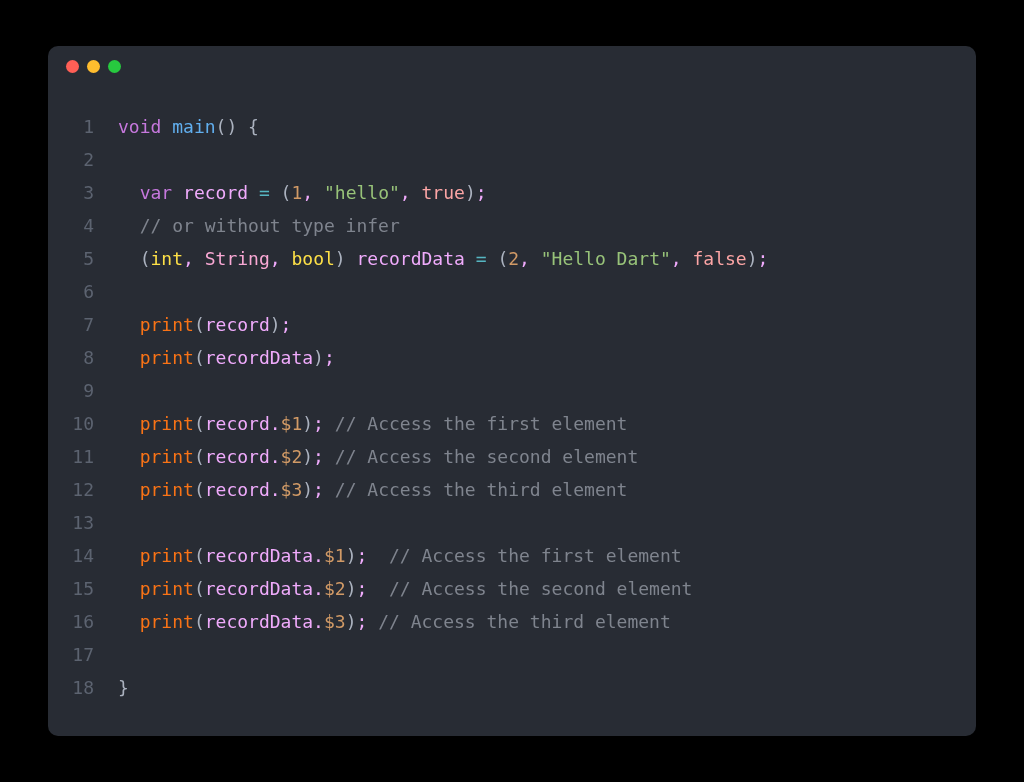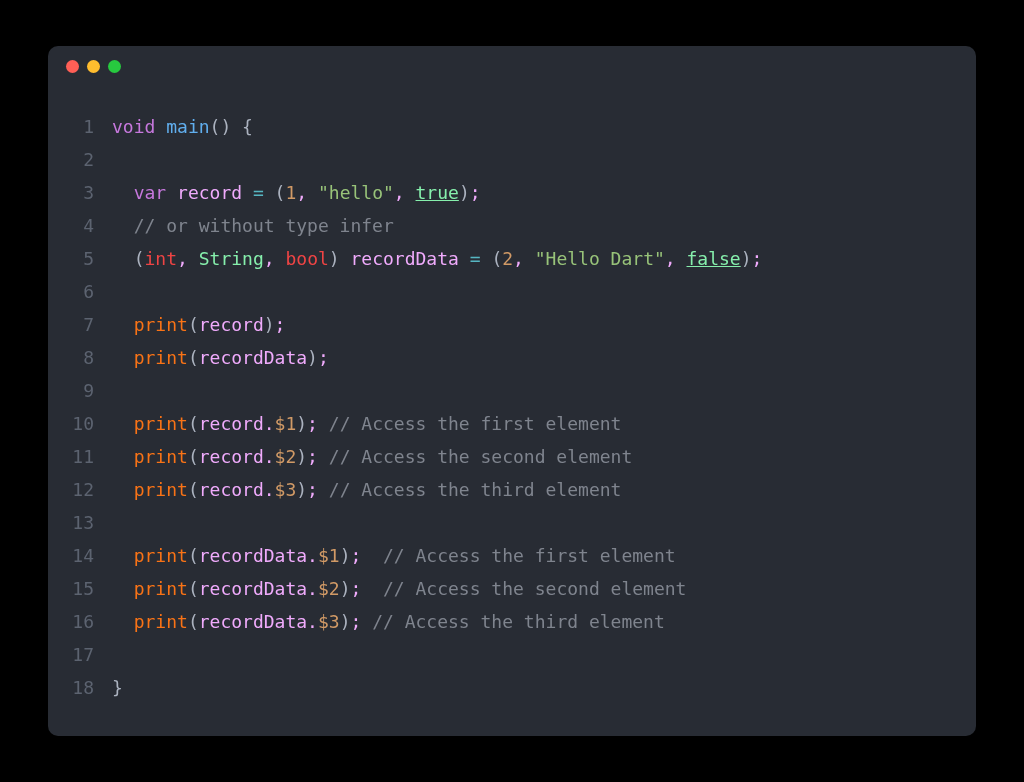--- a/index.html
+++ b/index.html
@@ -43,30 +43,30 @@
     }
     .line { display: flex; }
     .gutter {
       color: #5C6370;
       text-align: right;
       width: 28px;
       margin-right: 18px;
       user-select: none;
       flex-shrink: 0;
     }
-    .code { flex: 1; }
+    .code { flex: 1; margin-left: 6px; }
     .kw     { color: #C678DD; }  
-    .type   { color: #ef4444; }  
+    .type   { color: #fde047; }  
     .func   { color: #61AFEF; }  
     .call   { color: #f97316; }  
-    .var    { color: #86efac; }  
+    .var    { color: #f9a8d4; }  
     .op     { color: #56B6C2; }  
     .num    { color: #D19A66; }  
     .str    { color: #98C379; }  
-    .bool   { color: #86efac; text-decoration: underline; }  
+    .bool   { color: #fca5a5; }  
     .paren  { color: #ABB2BF; }  
     .comment{ color: #7F848E; }  
     .plain  { color: #f0abfc; }
   </style>
 </head>
 <body>
 
 <div class="window">
   <div class="titlebar">
     <div class="dot red"></div>

